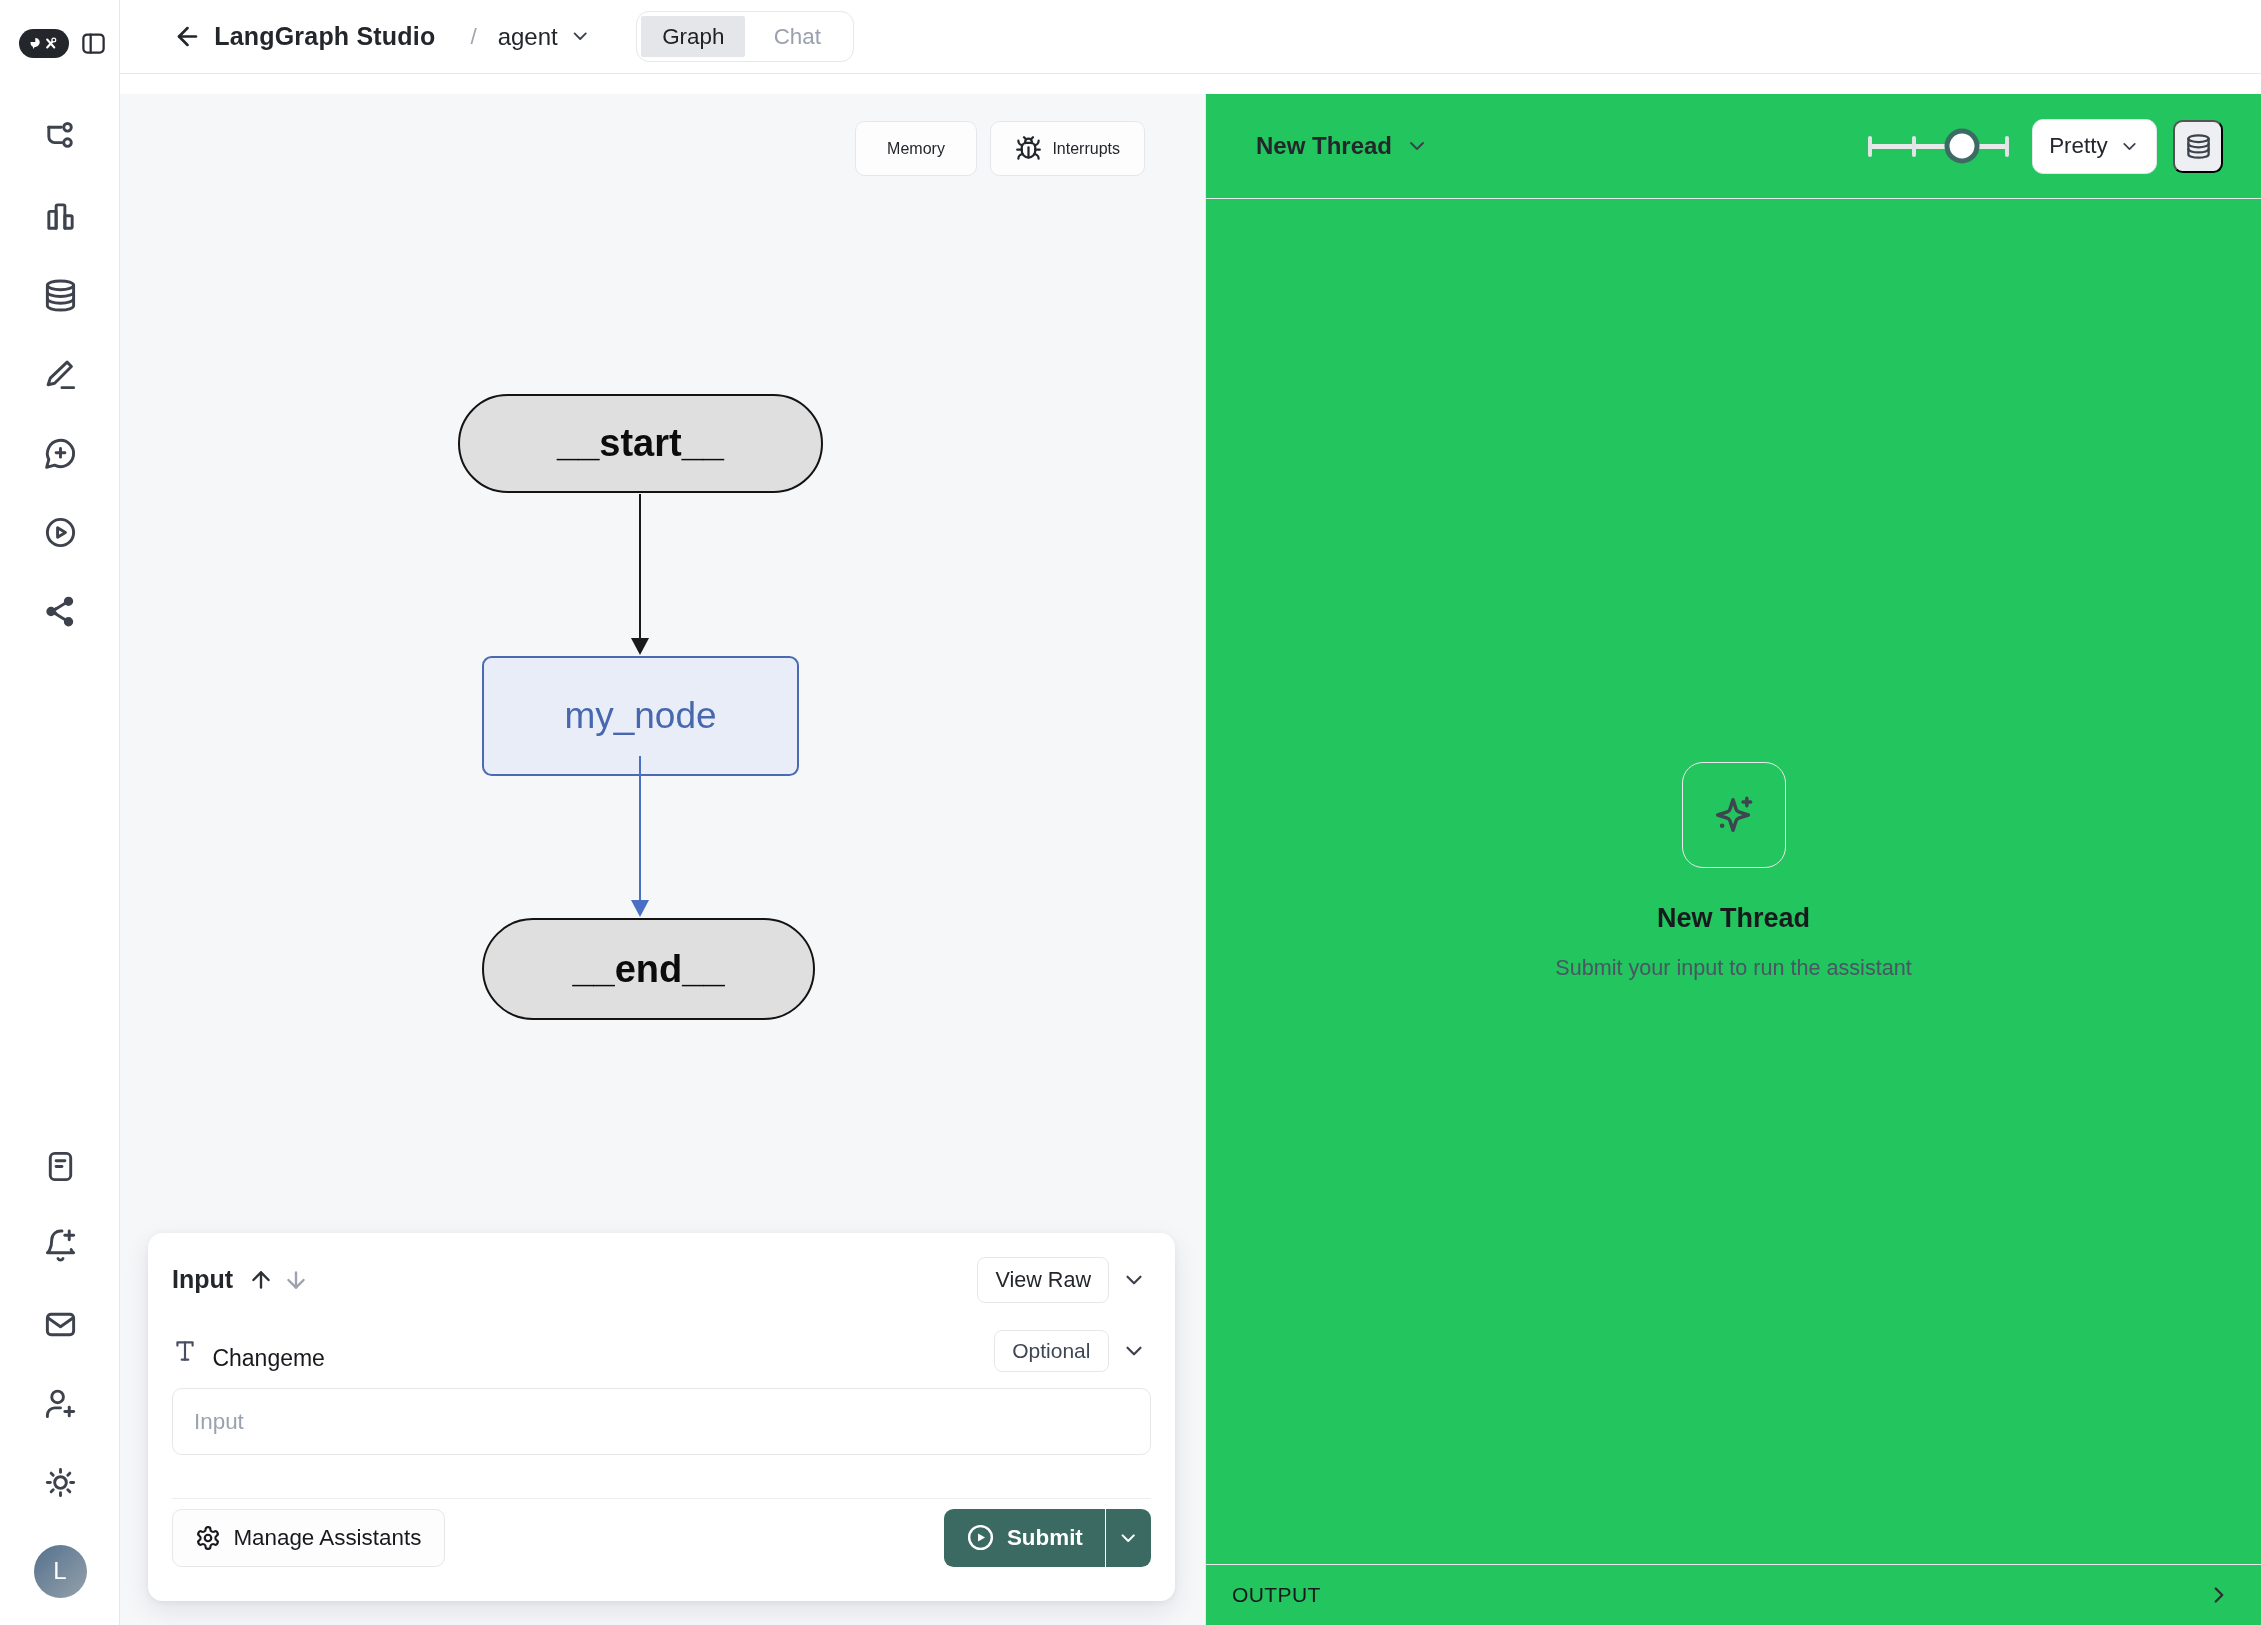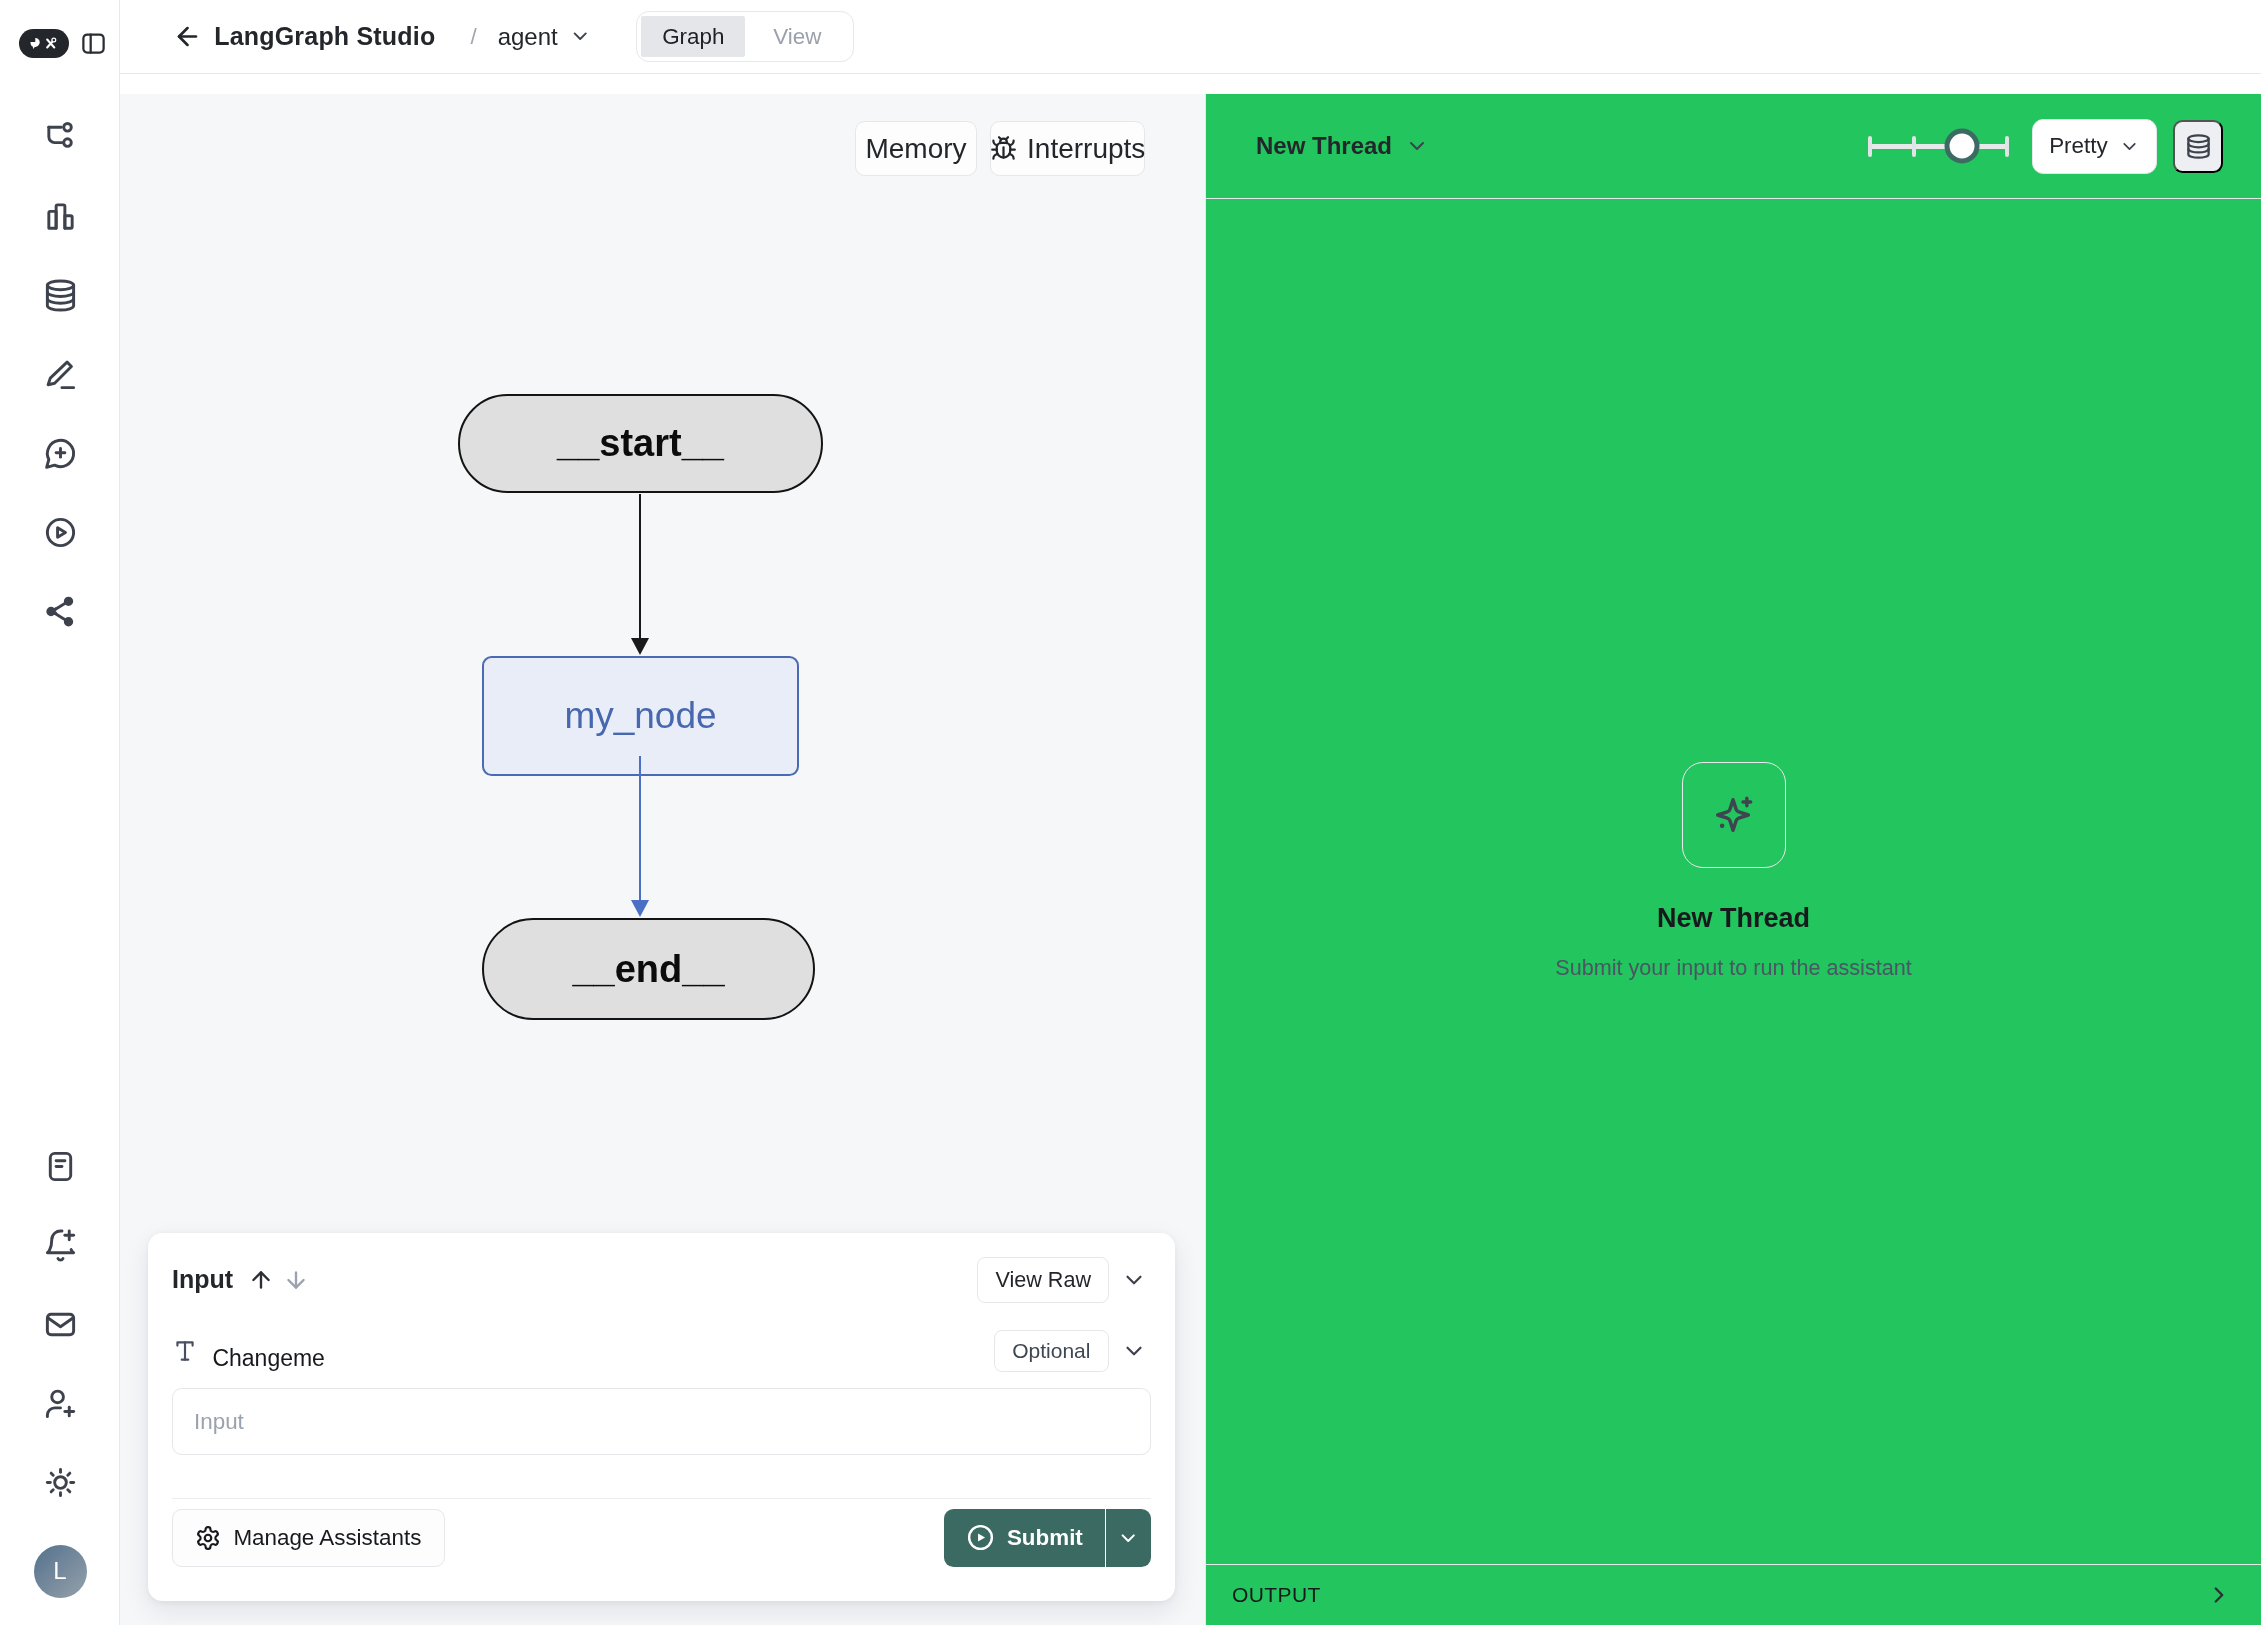--- a/index.html
+++ b/index.html
@@ -26,21 +26,21 @@
   .agent-sel { display:flex; align-items:center; gap:11.2px; cursor:pointer; }
   .agent-sel .lbl { font-size:24px; font-weight:400; }
   .agent-sel .chev { color:#3d424d; }
   .tabs { margin-left:45px; width:218px; height:51px; border:0.8px solid #e7e8ea; border-radius:13px; display:flex; padding:4px; background:#fff; }
   .tab { flex:1; display:flex; align-items:center; justify-content:center; font-size:22.4px; border-radius:2px; cursor:pointer; }
   .tab.active { background:#e5e6e9; color:#1d2025; font-weight:500; }
   .tab.inactive { color:#9aa1ac; }
 
   
   .canvas { position:absolute; left:120px; top:94px; width:1085px; bottom:0; background:#f6f7f9; overflow:hidden; z-index:1; }
-  .cv-btn { position:absolute; height:55px; background:#fdfdfe; border:0.8px solid #e6e7ea; border-radius:9.6px; display:flex; align-items:center; justify-content:center; gap:10.4px; font-size:28px; color:#23262b; cursor:pointer; }
+  .cv-btn { position:absolute; height:55px; background:#fdfdfe; border:0.8px solid #e6e7ea; border-radius:9.6px; display:flex; align-items:center; justify-content:center; gap:10.4px; font-size:16px; color:#23262b; cursor:pointer; }
   .btn-memory { left:735px; top:27px; width:122px; }
   .btn-interrupts { left:870px; top:27px; width:155px; }
 
   .node { position:absolute; display:flex; align-items:center; justify-content:center; cursor:pointer; }
   .node-pill { background:#dfdfdf; border:2.4px solid #131313; border-radius:51px; color:#0c0c0c; font-size:38px; font-weight:700; }
   .node-start { left:338px; top:300px; width:365px; height:99px; }
   .node-end   { left:362px; top:824px; width:333px; height:102px; }
   .node-mid { left:362px; top:562px; width:317px; height:120px; background:#e9edf8; border:2.4px solid #4a6ab3; border-radius:9.6px; color:#4767ae; font-size:37px; font-weight:500; }
   .edge-line { position:absolute; width:2.4px; }
   .edge-head { position:absolute; width:0; height:0; border-left:9.6px solid transparent; border-right:9.6px solid transparent; }
@@ -231,21 +231,21 @@
     <div class="agent-sel">
       <span class="lbl">agent</span>
       <span class="chev">
         <svg class="ic" width="22.4" height="22.4" viewBox="0 0 24 24" fill="none" stroke="currentColor" stroke-width="2" stroke-linecap="round" stroke-linejoin="round">
             <path d="m6 9 6 6 6-6"></path>
           </svg>
       </span>
     </div>
     <div class="tabs">
       <div class="tab active">Graph</div>
-      <div class="tab inactive">View</div>
+      <div class="tab inactive">Chat</div>
     </div>
   </header>
 
   <main class="canvas">
     <div class="cv-btn btn-memory">
       <span>Memory</span>
     </div>
     <div class="cv-btn btn-interrupts">
       <span>
         <svg class="ic" width="27" height="27" viewBox="0 0 24 24" fill="none" stroke="currentColor" stroke-width="2" stroke-linecap="round" stroke-linejoin="round">

